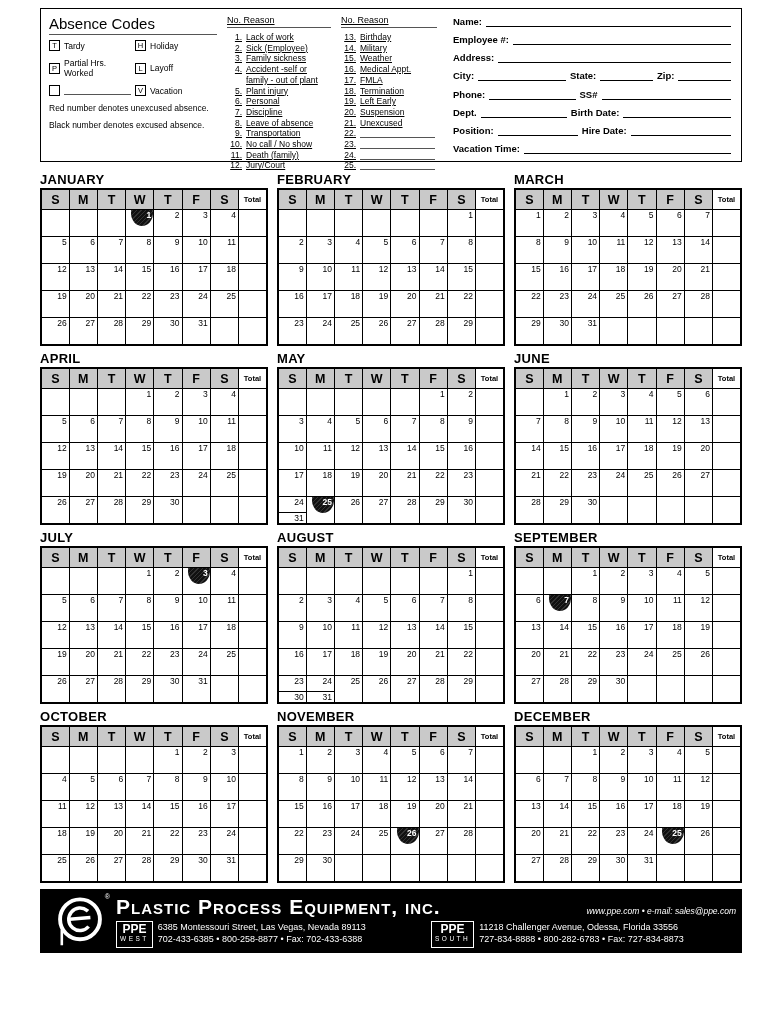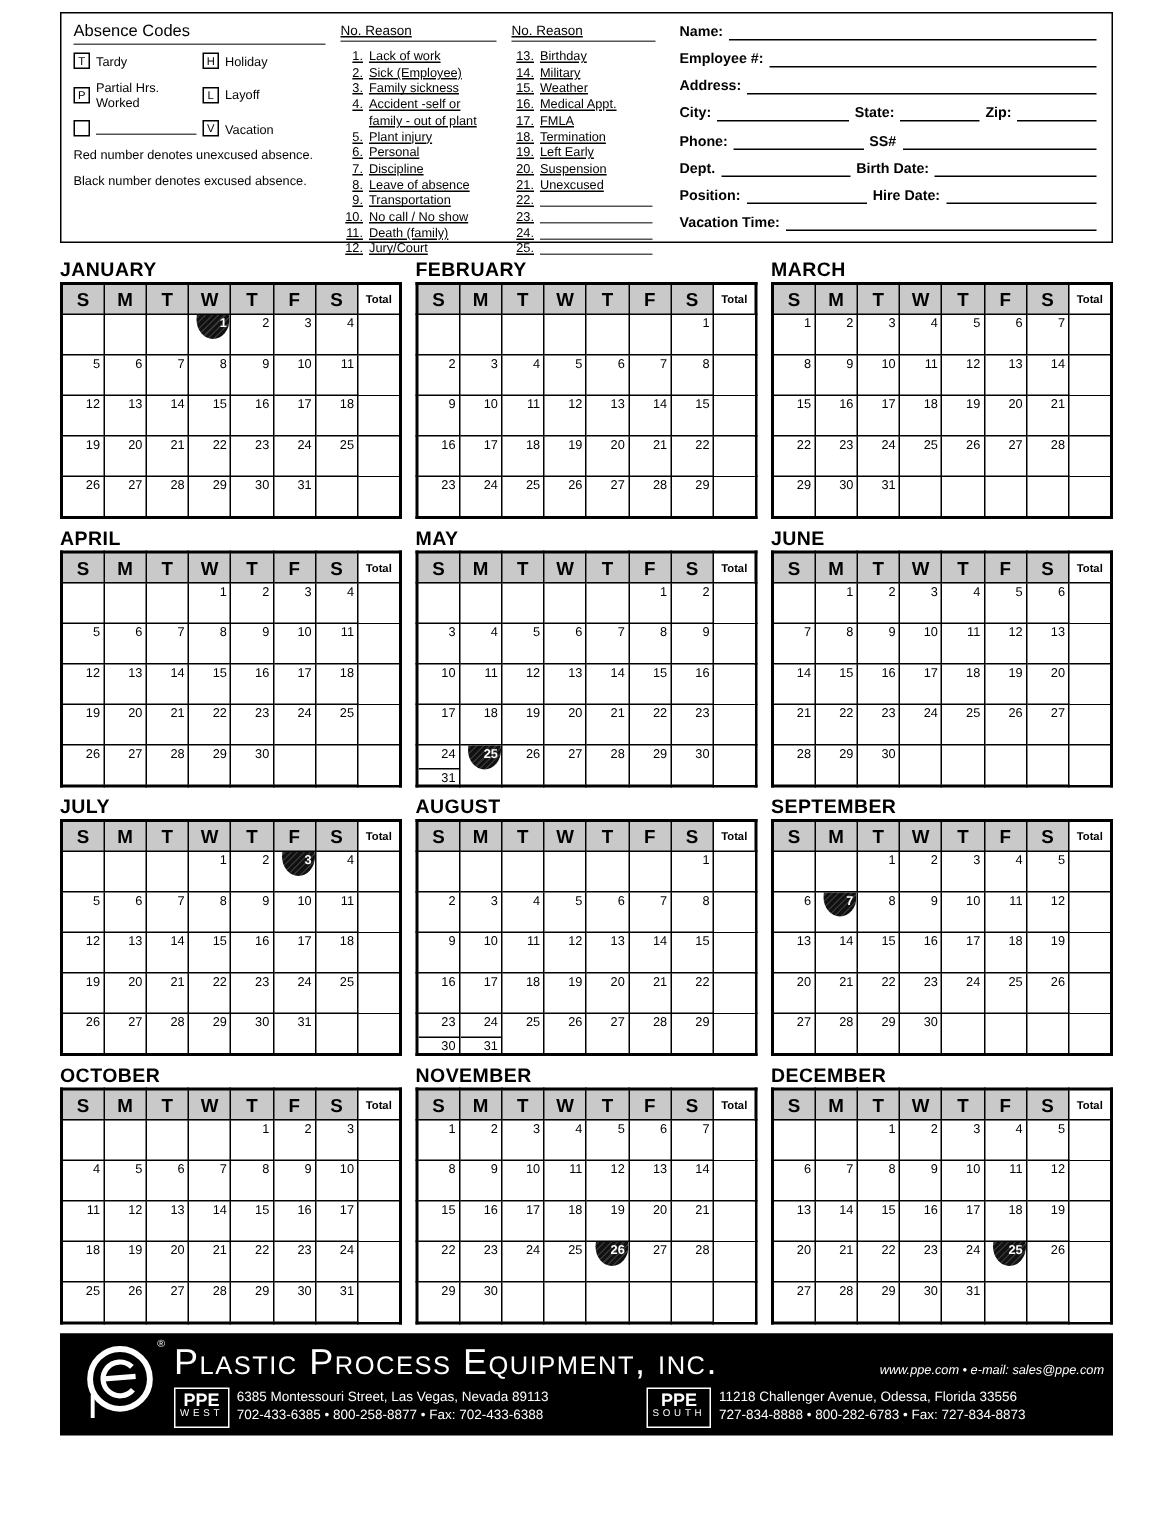--- a/index.html
+++ b/index.html
@@ -8,21 +8,21 @@
 
   
   .hdr{display:flex;align-items:flex-start;margin-bottom:4px;}
   .hdr-year{font-size:46px;font-weight:bold;letter-spacing:-1px;text-decoration:underline;line-height:1;margin-right:12px;}
   .hdr-title{font-size:25px;font-weight:bold;letter-spacing:.5px;margin-top:14px;flex:1;}
   .hdr-note{font-size:8.5px;line-height:1.25;width:118px;margin-top:6px;}
 
   
   .infobox{border:1.5px solid #000;display:flex;padding:6px 8px 4px 8px;gap:10px;height:142px;}
   .codes{width:168px;font-size:8.5px;}
-  .codes-title{font-size:11px;border-bottom:1.5px solid #555;padding-bottom:2px;margin-bottom:5px;}
+  .codes-title{font-size:15px;border-bottom:1.5px solid #555;padding-bottom:2px;margin-bottom:5px;}
   .codes-grid{display:grid;grid-template-columns:1fr 1fr;row-gap:7px;column-gap:4px;}
   .code-item{display:flex;align-items:center;gap:4px;}
   .code-box{display:inline-block;width:9px;height:9px;border:1px solid #000;font-size:7.5px;text-align:center;line-height:9px;flex:none;}
   .code-line{display:inline-block;flex:1;border-bottom:1px solid #555;height:8px;}
   .code-note{margin-top:7px;line-height:1.2;}
   .reasons{width:104px;font-size:8.5px;text-decoration:underline;}
   .reasons2{width:96px;}
   .reasons-title{font-size:9px;border-bottom:1.5px solid #555;padding-bottom:2px;margin-bottom:4px;}
   .reason{display:flex;line-height:1.26;}
   .rno{width:15px;text-align:right;margin-right:4px;flex:none;}
@@ -49,21 +49,21 @@
   .sp-top{height:15px;border-bottom:1px solid #000;text-align:right;padding:0 2px 0 0;}
   .sp-bot{height:10px;text-align:right;padding:0 2px 0 0;}
 
   
   .footer{background:#000;color:#fff;margin-top:6px;display:flex;padding:4px 6px 5px 4px;border-top:2px solid #000;}
   .f-left{width:72px;flex:none;display:flex;flex-direction:column;align-items:center;}
   .f-logo{position:relative;width:52px;height:52px;}
   .f-reg{position:absolute;top:-2px;right:-4px;font-size:7px;color:#fff;}
   .f-right{flex:1;display:flex;flex-direction:column;}
   .f-row1{display:flex;align-items:baseline;gap:8px;}
-  .f-company{font-variant:small-caps;font-weight:normal;font-size:24px;letter-spacing:1px;white-space:nowrap;}
+  .f-company{font-variant:small-caps;font-weight:bold;font-size:21px;letter-spacing:1px;white-space:nowrap;}
   .f-web{font-size:8.5px;white-space:nowrap;margin-left:auto;font-style:italic;}
   .f-row2{display:flex;gap:10px;margin-top:2px;}
   .loc{display:flex;gap:5px;flex:1;}
   .loc-badge{border:1.5px solid #fff;flex:none;text-align:center;padding:1px 3px 0 3px;height:24px;}
   .loc-badge .b1{font-size:12px;font-weight:bold;line-height:1;}
   .loc-badge .b2{font-size:6.5px;letter-spacing:2.5px;line-height:1.3;}
   .loc-text{font-size:9px;line-height:1.35;white-space:nowrap;}
 </style>
 </head>
 <body>

